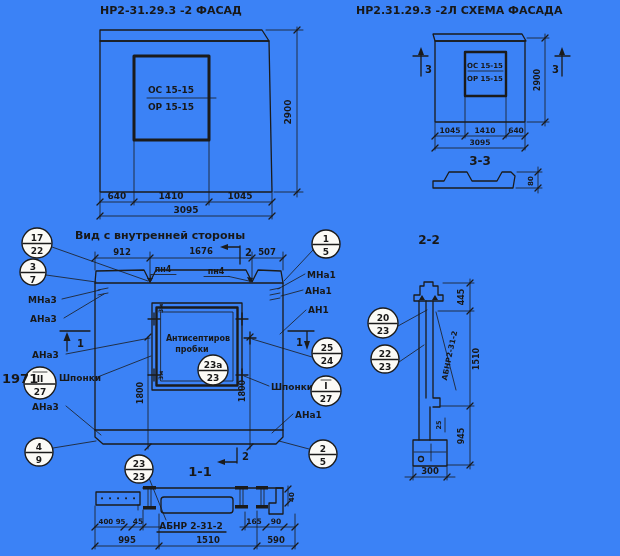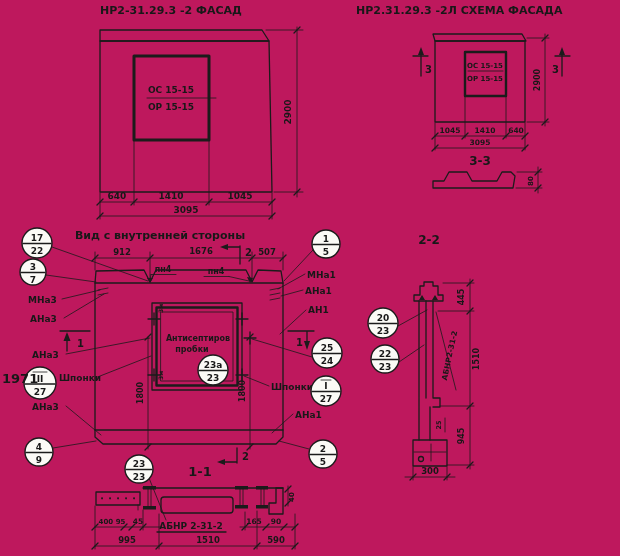--- a/index.html
+++ b/index.html
@@ -1,16 +1,16 @@
 <!DOCTYPE html>
 <html><head>
 <meta charset="utf-8">
 <style>
   html,body{margin:0;padding:0;background:#ffffff;}
-  .page{width:620px;height:556px;background:#be185d;position:relative;overflow:hidden;}
+  .page{width:620px;height:556px;background:#3b82f6;position:relative;overflow:hidden;}
   svg text{font-family:"DejaVu Sans",sans-serif;fill:#181818;font-weight:bold;}
   .s{stroke:#1b1b1b;fill:none;stroke-width:1.3;stroke-linecap:round;stroke-linejoin:round;}
   .sw2{stroke-width:2.4;} .sw3{stroke-width:3;}
   .thin{stroke-width:0.8;}
   .f{fill:#1b1b1b;stroke:none;}
   .co{fill:#fbfaf6;stroke:#1b1b1b;stroke-width:1.4;}
   .t6{font-size:6px;}.t65{font-size:6.5px;}.t7{font-size:7px;}.t75{font-size:7.5px;}
   .t8{font-size:8px;}.t85{font-size:8.5px;}.t9{font-size:9px;}.t10{font-size:10px;}
   .t11{font-size:11px;}.t12{font-size:12px;}.t13{font-size:13px;}
   .mid{text-anchor:middle;} .end{text-anchor:end;}

